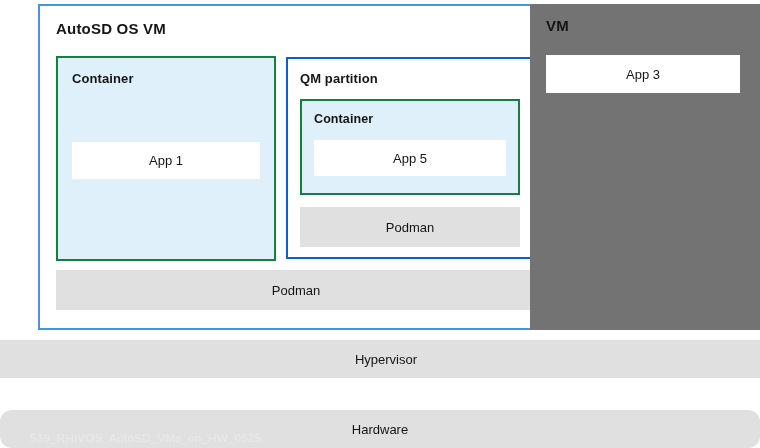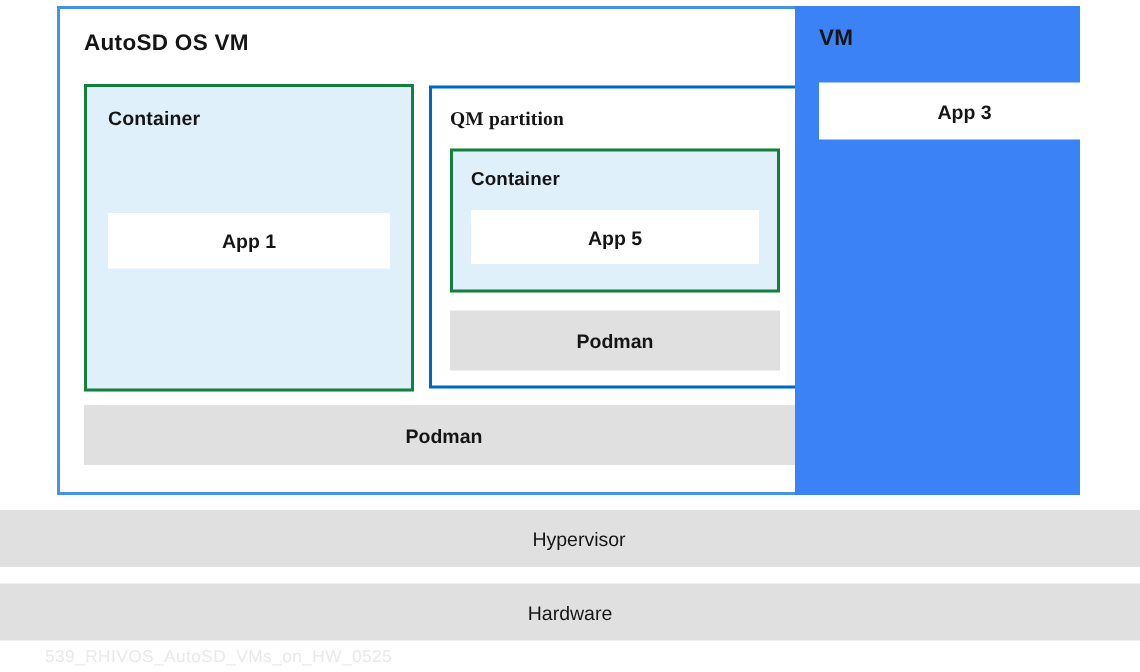--- a/index.html
+++ b/index.html
@@ -12,22 +12,22 @@
   
   .autosd-box {
     left: 4px; top: 4px; width: 516px; height: 326px;
     background: #ffffff;
     border: 2px solid #4394e5;
     margin-left: 34px;
   }
 
   
   .vm-box {
-    left: 530px; top: 4px; width: 190px; height: 326px;
-    background: #3b82f6;
+    left: 530px; top: 4px; width: 230px; height: 326px;
+    background: #737373;
   }
 
   .title-lg {
     font-size: 15px; font-weight: 700; letter-spacing: 0.2px;
   }
   .title-sm {
     font-size: 13px; font-weight: 700; letter-spacing: 0.1px;
   }
   .title-xs {
     font-size: 12.5px; font-weight: 700; letter-spacing: 0.1px;
@@ -39,21 +39,21 @@
     border: 2px solid #15803d;
   }
   
   .qm-box {
     background: #ffffff;
     border: 2px solid #0066cc;
   }
 
   .label-box {
     display: flex; align-items: center; justify-content: center;
-    font-size: 13px; font-weight: 700; color: #151515;
+    font-size: 13px; font-weight: 400; color: #151515;
   }
   .white-fill { background: #ffffff; }
   .gray-fill { background: #e0e0e0; }
 
   .bar {
     left: 0; width: 760px; height: 38px;
     background: #e0e0e0;
     display: flex; align-items: center; justify-content: center;
     font-size: 13px; color: #151515;
   }
@@ -71,37 +71,37 @@
 
   <div class="abs autosd-box">
     <div class="abs title-lg" style="left:16px; top:14px;">AutoSD OS VM</div>
 
     <div class="abs container-blue" style="left:16px; top:50px; width:220px; height:205px;">
       <div class="abs title-sm" style="left:14px; top:13px;">Container</div>
       <div class="abs label-box white-fill" style="left:14px; top:84px; width:188px; height:37px;">App 1</div>
     </div>
 
     <div class="abs qm-box" style="left:246px; top:51px; width:250px; height:202px;">
-      <div class="abs title-sm" style="left:12px; top:12px;font-family:Liberation Serif, serif;">QM partition</div>
+      <div class="abs title-sm" style="left:12px; top:12px;">QM partition</div>
 
       <div class="abs container-blue" style="left:12px; top:40px; width:220px; height:96px;">
         <div class="abs title-xs" style="left:12px; top:11px;">Container</div>
         <div class="abs label-box white-fill" style="left:12px; top:39px; width:192px; height:36px;">App 5</div>
       </div>
 
       <div class="abs label-box gray-fill" style="left:12px; top:148px; width:220px; height:40px;">Podman</div>
     </div>
 
     <div class="abs label-box gray-fill" style="left:16px; top:264px; width:480px; height:40px;">Podman</div>
   </div>
 
   <div class="abs vm-box">
     <div class="abs title-lg" style="left:16px; top:13px;">VM</div>
     <div class="abs label-box white-fill" style="left:16px; top:51px; width:194px; height:38px;">App 3</div>
   </div>
 
   <div class="abs bar" style="top:340px;padding-left:12px;">Hypervisor</div>
 
-  <div class="abs bar" style="top:389px;">Hardware</div>
+  <div class="abs bar" style="top:410px;border-radius:12px;">Hardware</div>
 
   <div class="abs caption">539_RHIVOS_AutoSD_VMs_on_HW_0525</div>
 
 </div>
 
 </body></html>

